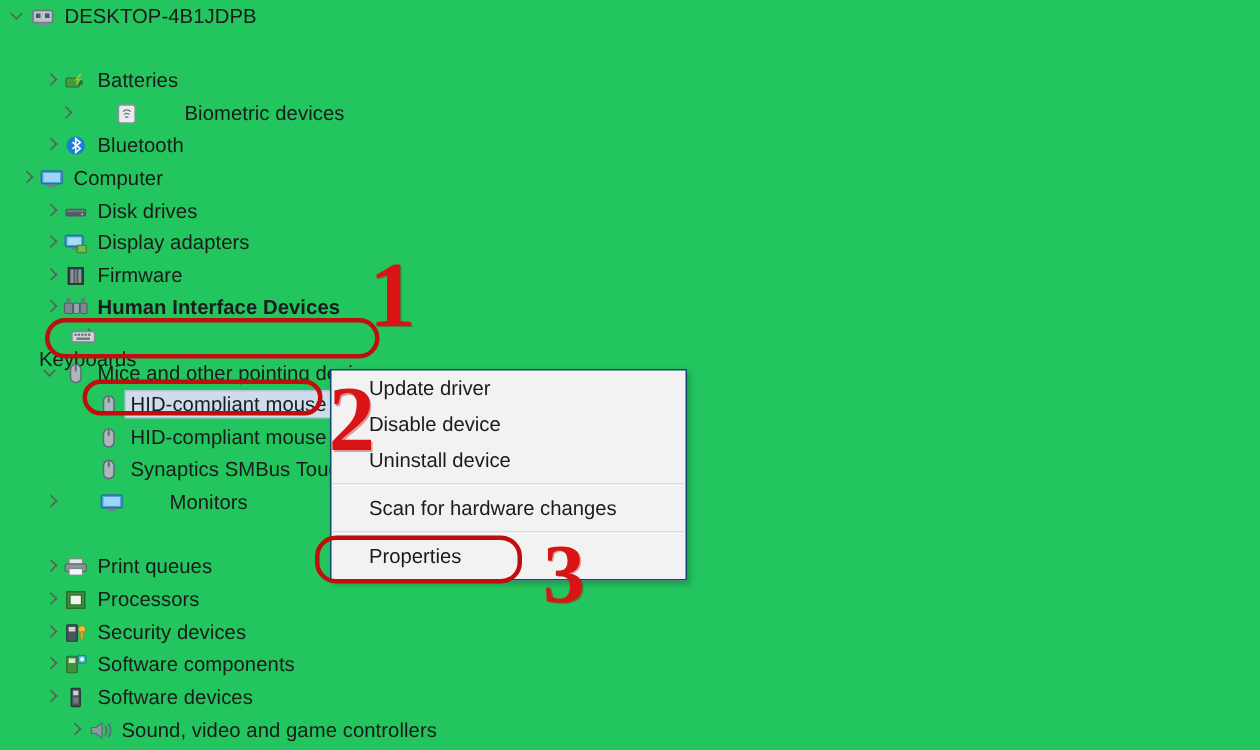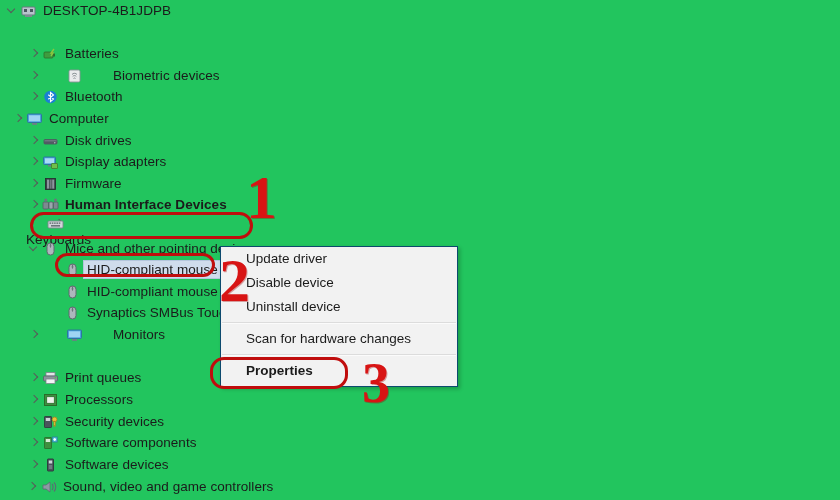--- a/index.html
+++ b/index.html
@@ -96,21 +96,21 @@
     z-index: 20;
   }
   .mi {
     height: 24px;
     line-height: 24px;
     padding-left: 25px;
     font-size: 13.5px;
     color: #1b1b1b;
     white-space: nowrap;
   }
-  .mi.bold { font-weight: bold; }
+  .mi.bold { font-weight: normal; }
   .msep {
     height: 1px;
     background: #dcdcdc;
     border-bottom: 1px solid #fbfbfb;
     margin: 3px 1px;
   }
 
   
   #overlay {
     position: absolute;
@@ -154,21 +154,21 @@
       <span class="chev"></span>
       <span class="ico">
         <svg width="17" height="16" viewBox="0 0 17 16">
           <rect x="2" y="6" width="9" height="6" rx="1" fill="#3f9c3f" stroke="#2c6e2c" stroke-width="0.8"></rect>
           <rect x="11" y="7.5" width="2" height="3" fill="#2c6e2c"></rect>
           <path d="M12 3l-3 4h2l-2 3" stroke="#8cc63f" stroke-width="1.4" fill="none"></path>
         </svg>
       </span>
       <span class="lbl">Batteries</span>
     </div>
-    <div class="row" style="top: 65px; padding-left: 26px; gap: 24px;">
+    <div class="row" style="top: 65px; padding-left: 36px; gap: 24px;">
       <span class="chev"></span>
       <span class="ico">
         <svg width="17" height="16" viewBox="0 0 17 16">
           <rect x="3" y="2" width="11" height="12" rx="1.5" fill="#e9ebec" stroke="#8a9298" stroke-width="0.9"></rect>
           <path d="M6 6.5c1.2-1.6 3.8-1.6 5 0" stroke="#6a7379" stroke-width="0.8" fill="none"></path>
           <path d="M6.7 8.5c.9-1.2 2.7-1.2 3.6 0" stroke="#6a7379" stroke-width="0.8" fill="none"></path>
           <path d="M7.5 10.5c.5-.7 1.5-.7 2 0" stroke="#6a7379" stroke-width="0.8" fill="none"></path>
         </svg>
       </span>
       <span class="lbl">Biometric devices</span>
@@ -363,21 +363,21 @@
       <span class="chev"></span>
       <span class="ico">
         <svg width="17" height="16" viewBox="0 0 17 16">
           <rect x="5.5" y="2" width="6" height="12" rx="0.6" fill="#4a545c" stroke="#2d353b" stroke-width="0.9"></rect>
           <rect x="6.8" y="3.5" width="3.4" height="3" fill="#cdd4d8"></rect>
           <rect x="6.8" y="8" width="3.4" height="4" fill="#6e7981"></rect>
         </svg>
       </span>
       <span class="lbl">Software devices</span>
     </div>
-    <div class="row" style="top: 476px; padding-left: 24px; justify-content: flex-end;">
+    <div class="row" style="top: 476px; padding-left: 42px; justify-content: flex-end;">
       <span class="chev"></span>
       <span class="ico">
         <svg width="17" height="16" viewBox="0 0 17 16">
           <path d="M3 6h3l4-3v10l-4-3H3z" fill="#8e9aa3" stroke="#5d6a73" stroke-width="0.8"></path>
           <path d="M12 5c1.4 1 1.4 5 0 6" stroke="#5d6a73" stroke-width="1.1" fill="none"></path>
           <path d="M14 3.5c2.3 1.8 2.3 7.2 0 9" stroke="#5d6a73" stroke-width="1.1" fill="none"></path>
         </svg>
       </span>
       <span class="lbl">Sound, video and game controllers</span>
     </div>

